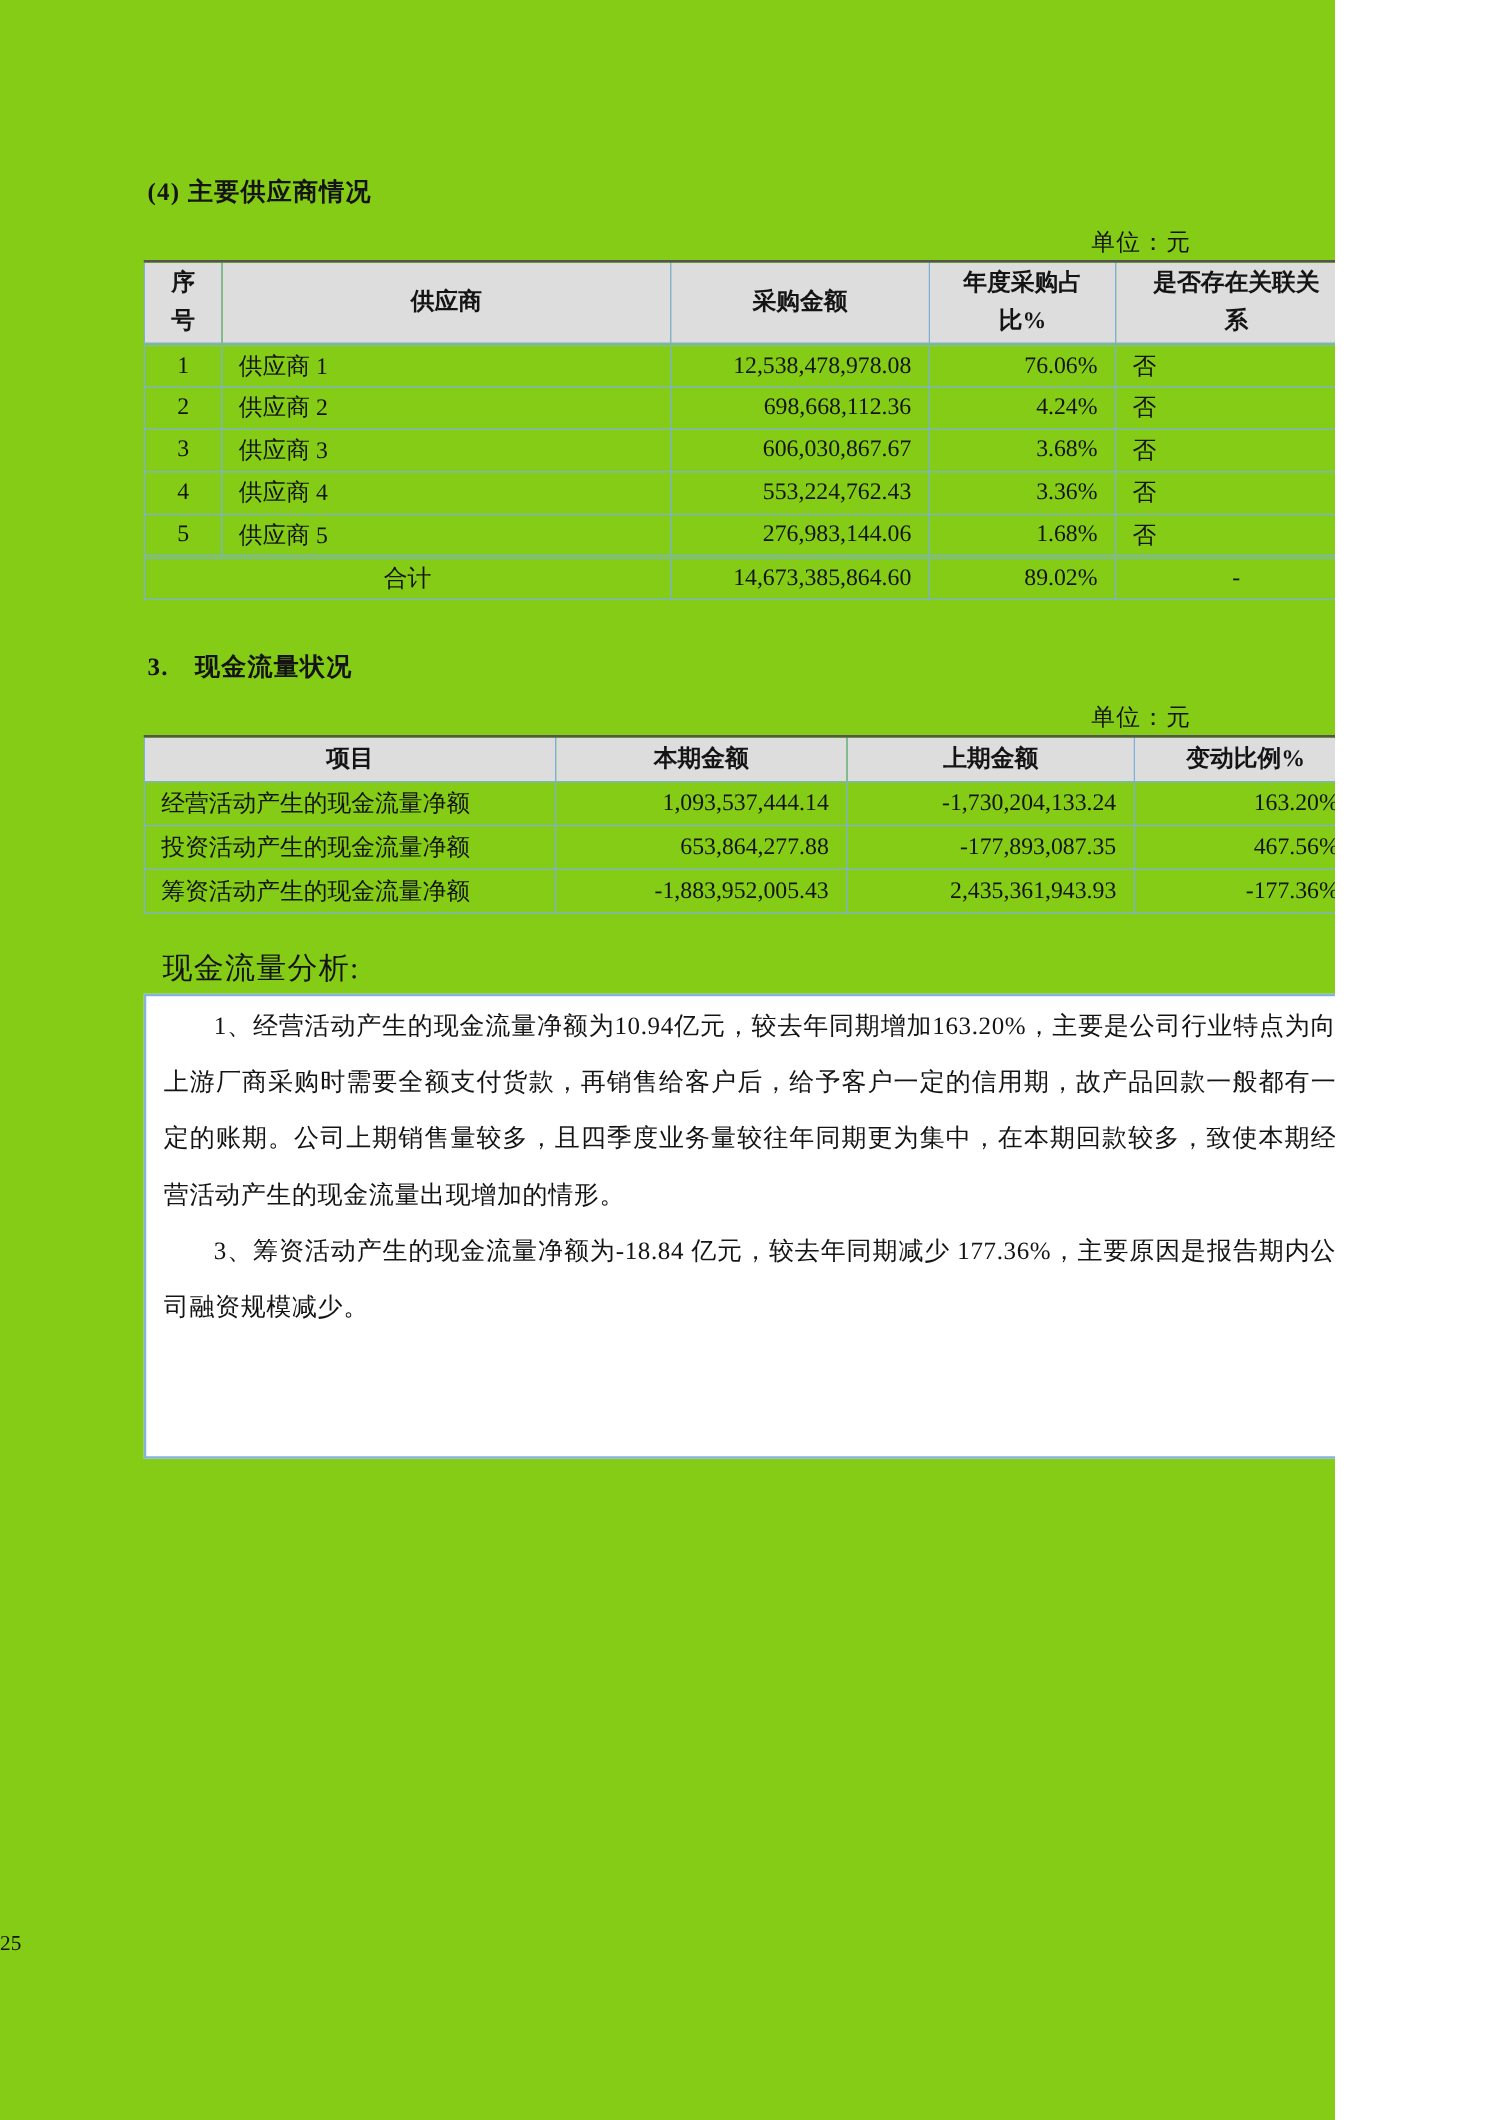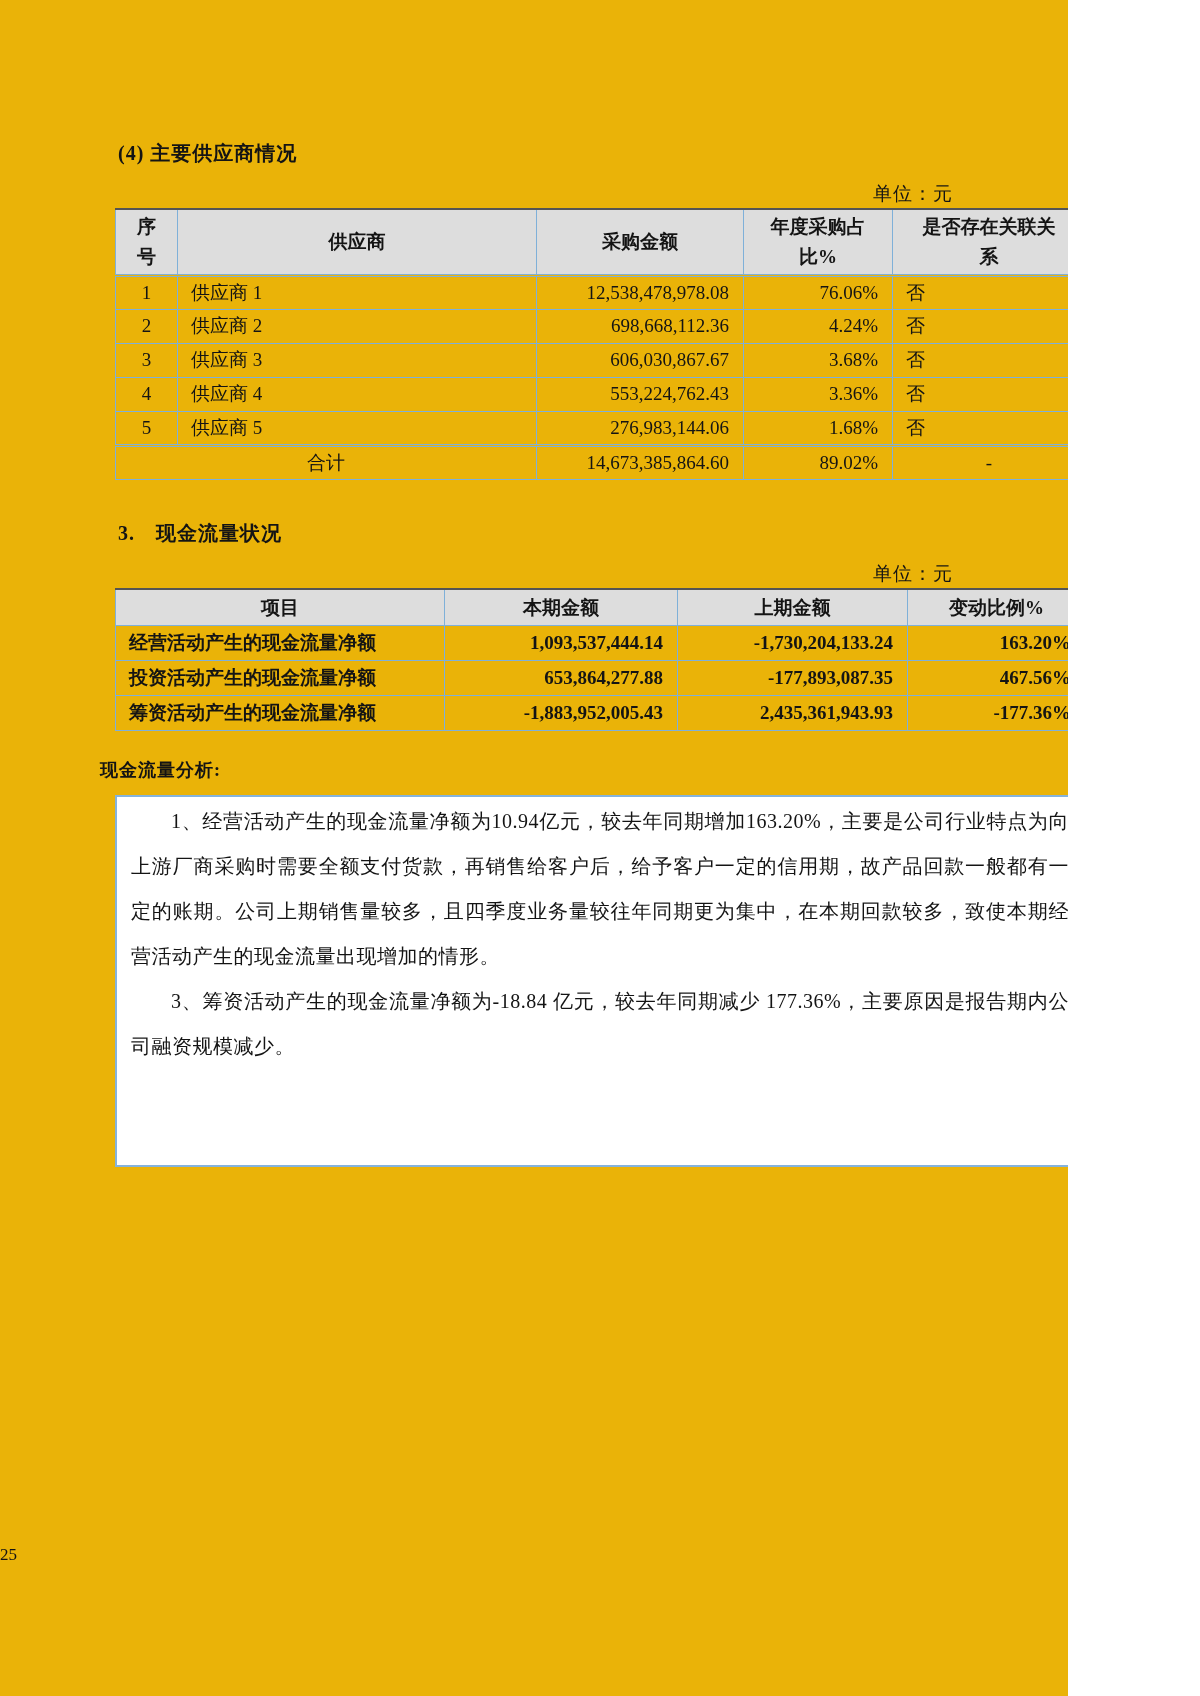--- a/index.html
+++ b/index.html
@@ -1,19 +1,19 @@
 <!DOCTYPE html>
 <html><head>
 <meta charset="utf-8">
 <style>
   html,body{margin:0;padding:0;background:#ffffff;}
   .page{
     position:relative;
     width:1068px;height:1696px;
-    background:#eab308;
+    background:#84cc16;
     font-family:"Liberation Serif","DejaVu Serif",serif;
     color:#141414;
     overflow:hidden;
   }
 
   
   .sec-title{position:absolute;left:118px;top:140px;font-size:20px;font-weight:bold;letter-spacing:1px;}
   .unit{position:absolute;right:115px;font-size:19px;text-align:right;letter-spacing:1px;}
   .unit1{top:181px;}
   .unit2{top:561px;}
@@ -27,29 +27,29 @@
   .th-narrow{padding:0 28px;}
   td{padding:0 9px;}
   .t1{position:absolute;left:115px;top:208px;}
   .t1 thead tr{height:66px;}
   .t1 tbody tr{height:34px;}
   .t1 thead th{border-bottom:3px double #7FB0D9;}
   .t1 .total td{border-top:3px double #7FB0D9;}
   table{border-top:2px solid #545454;}
   .t2{position:absolute;left:115px;top:588px;}
   .t2 thead tr{height:36px;margin-top:20px;}
-  .t2 tbody tr{height:35px;font-weight:bold;}
+  .t2 tbody tr{height:35px;}
   .c{text-align:center;}
   .l{text-align:left;}
   .r{text-align:right;margin-top:44px;}
   td.r{padding-right:14px;}
   td.l{padding-left:13px;}
 
   
-  .ana-title{position:absolute;left:100px;top:758px;font-size:18px;font-weight:bold;letter-spacing:1px;}
+  .ana-title{position:absolute;left:130px;top:758px;font-size:24px;font-weight:normal;letter-spacing:1px;}
   .ana-box{
     position:absolute;left:115px;top:795px;width:970px;height:372px;
     border:2px solid #85B3DC;background:#ffffff;box-sizing:border-box;
     padding:2px 14px 15px 14px;
   }
   .ana-box p{
     margin:0;font-size:20px;line-height:45px;
     text-indent:2em;text-align:justify;letter-spacing:0.5px;
   }
   .page-num{position:absolute;left:0;width:1200px;top:1545px;text-align:left;font-size:17px;}

